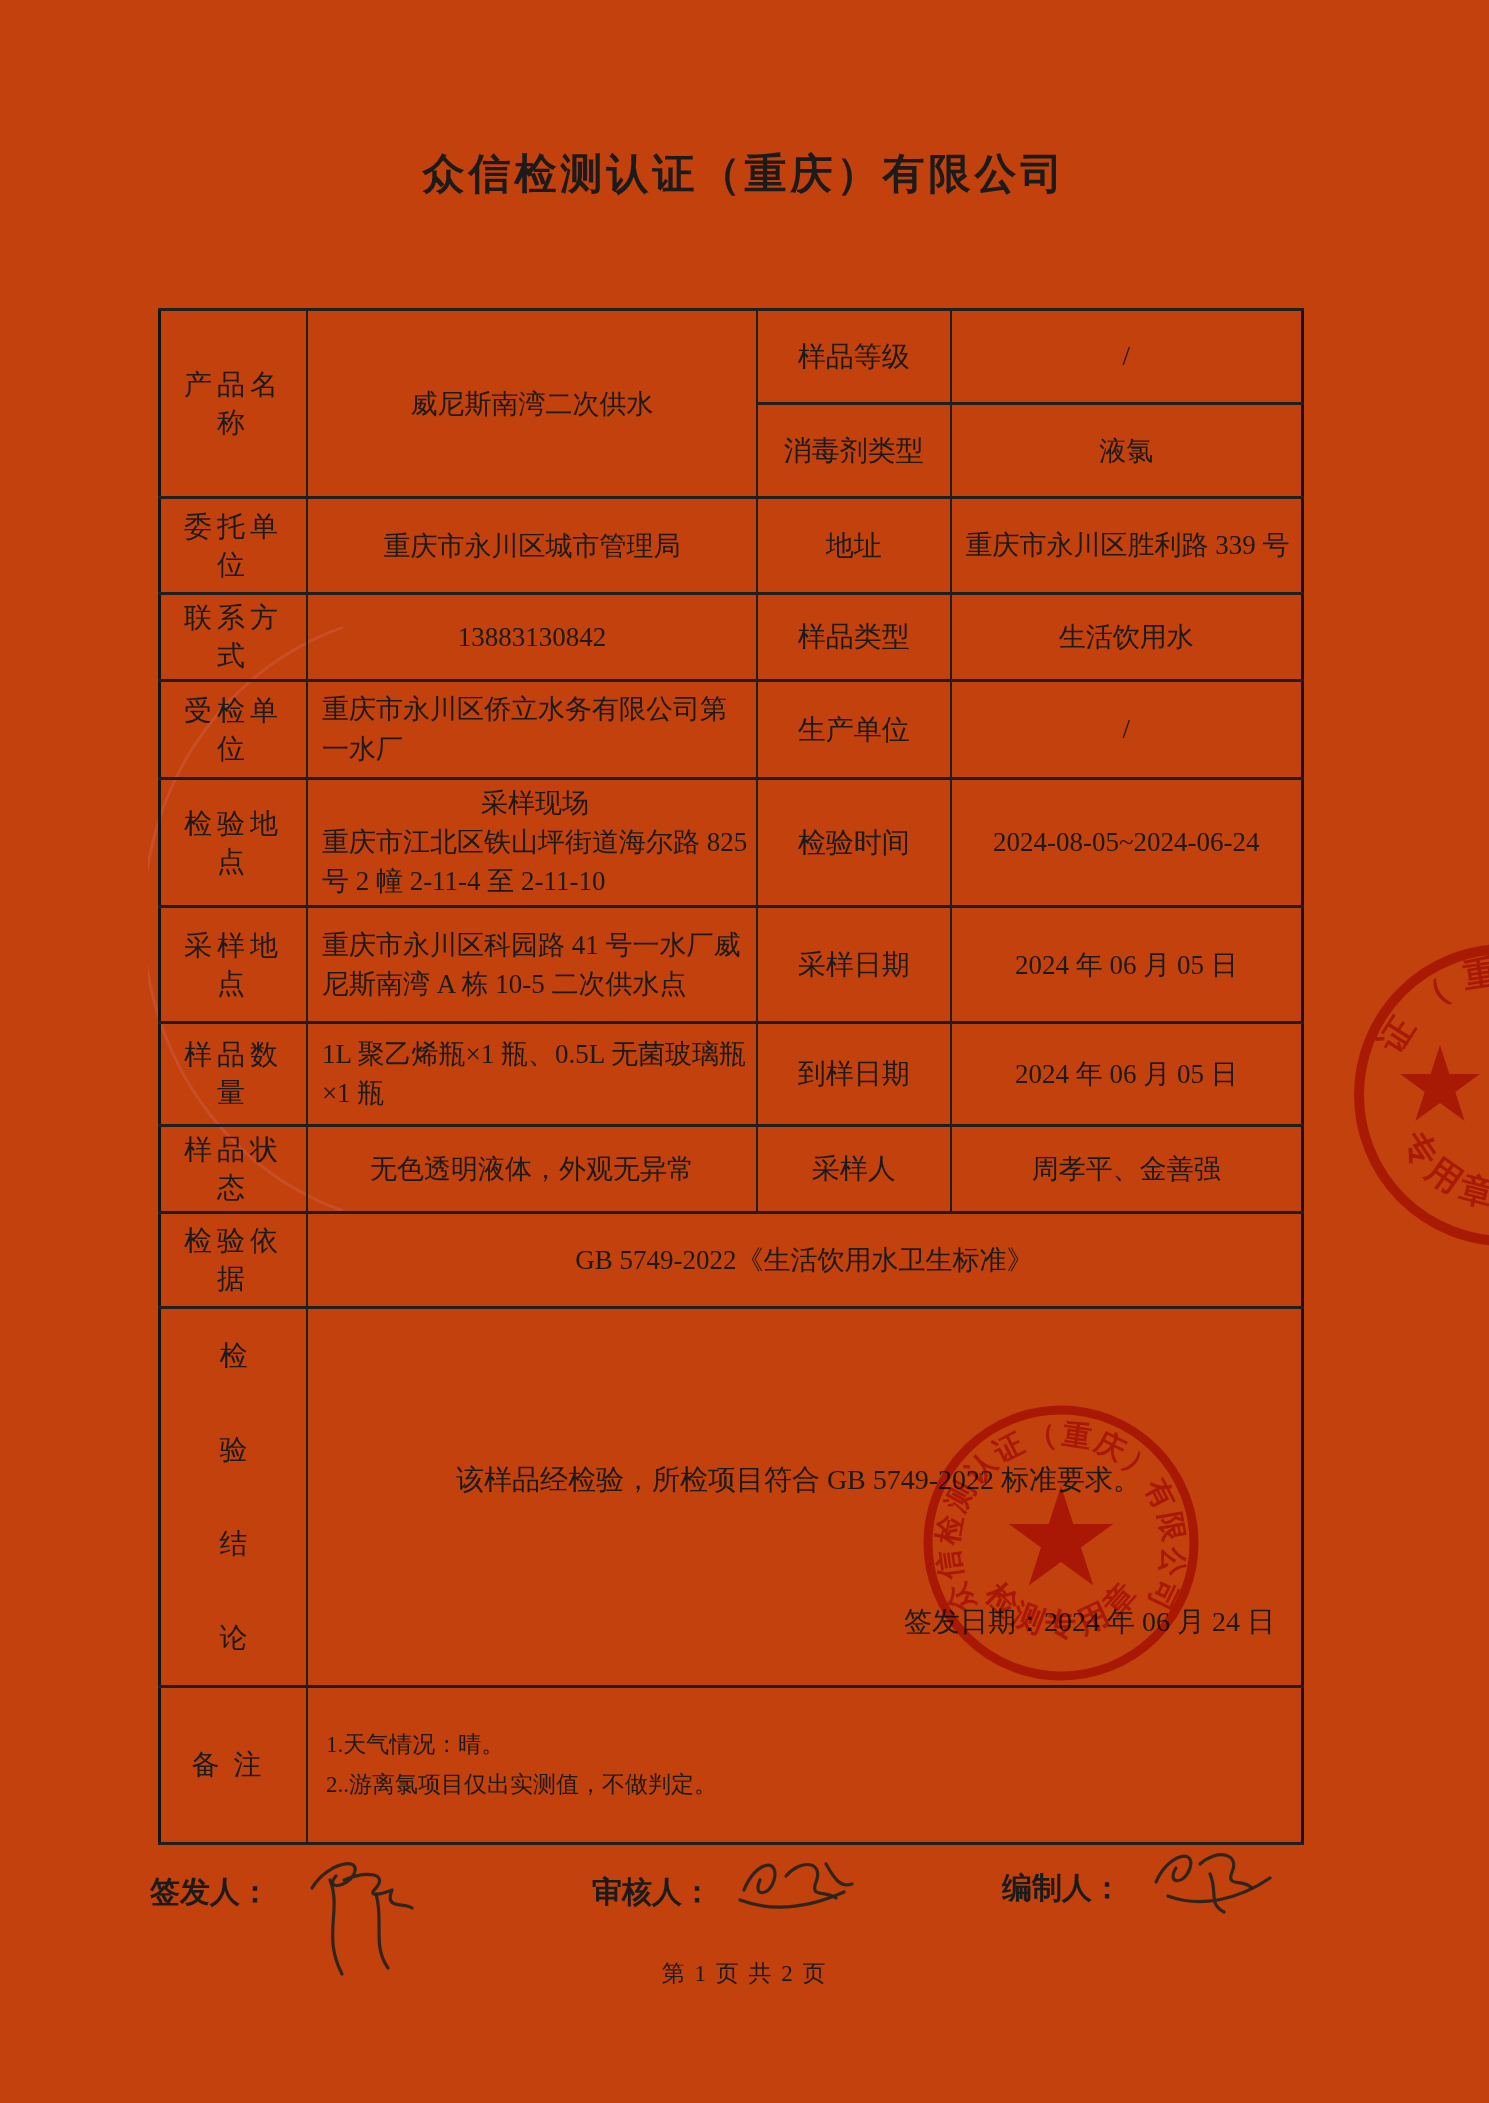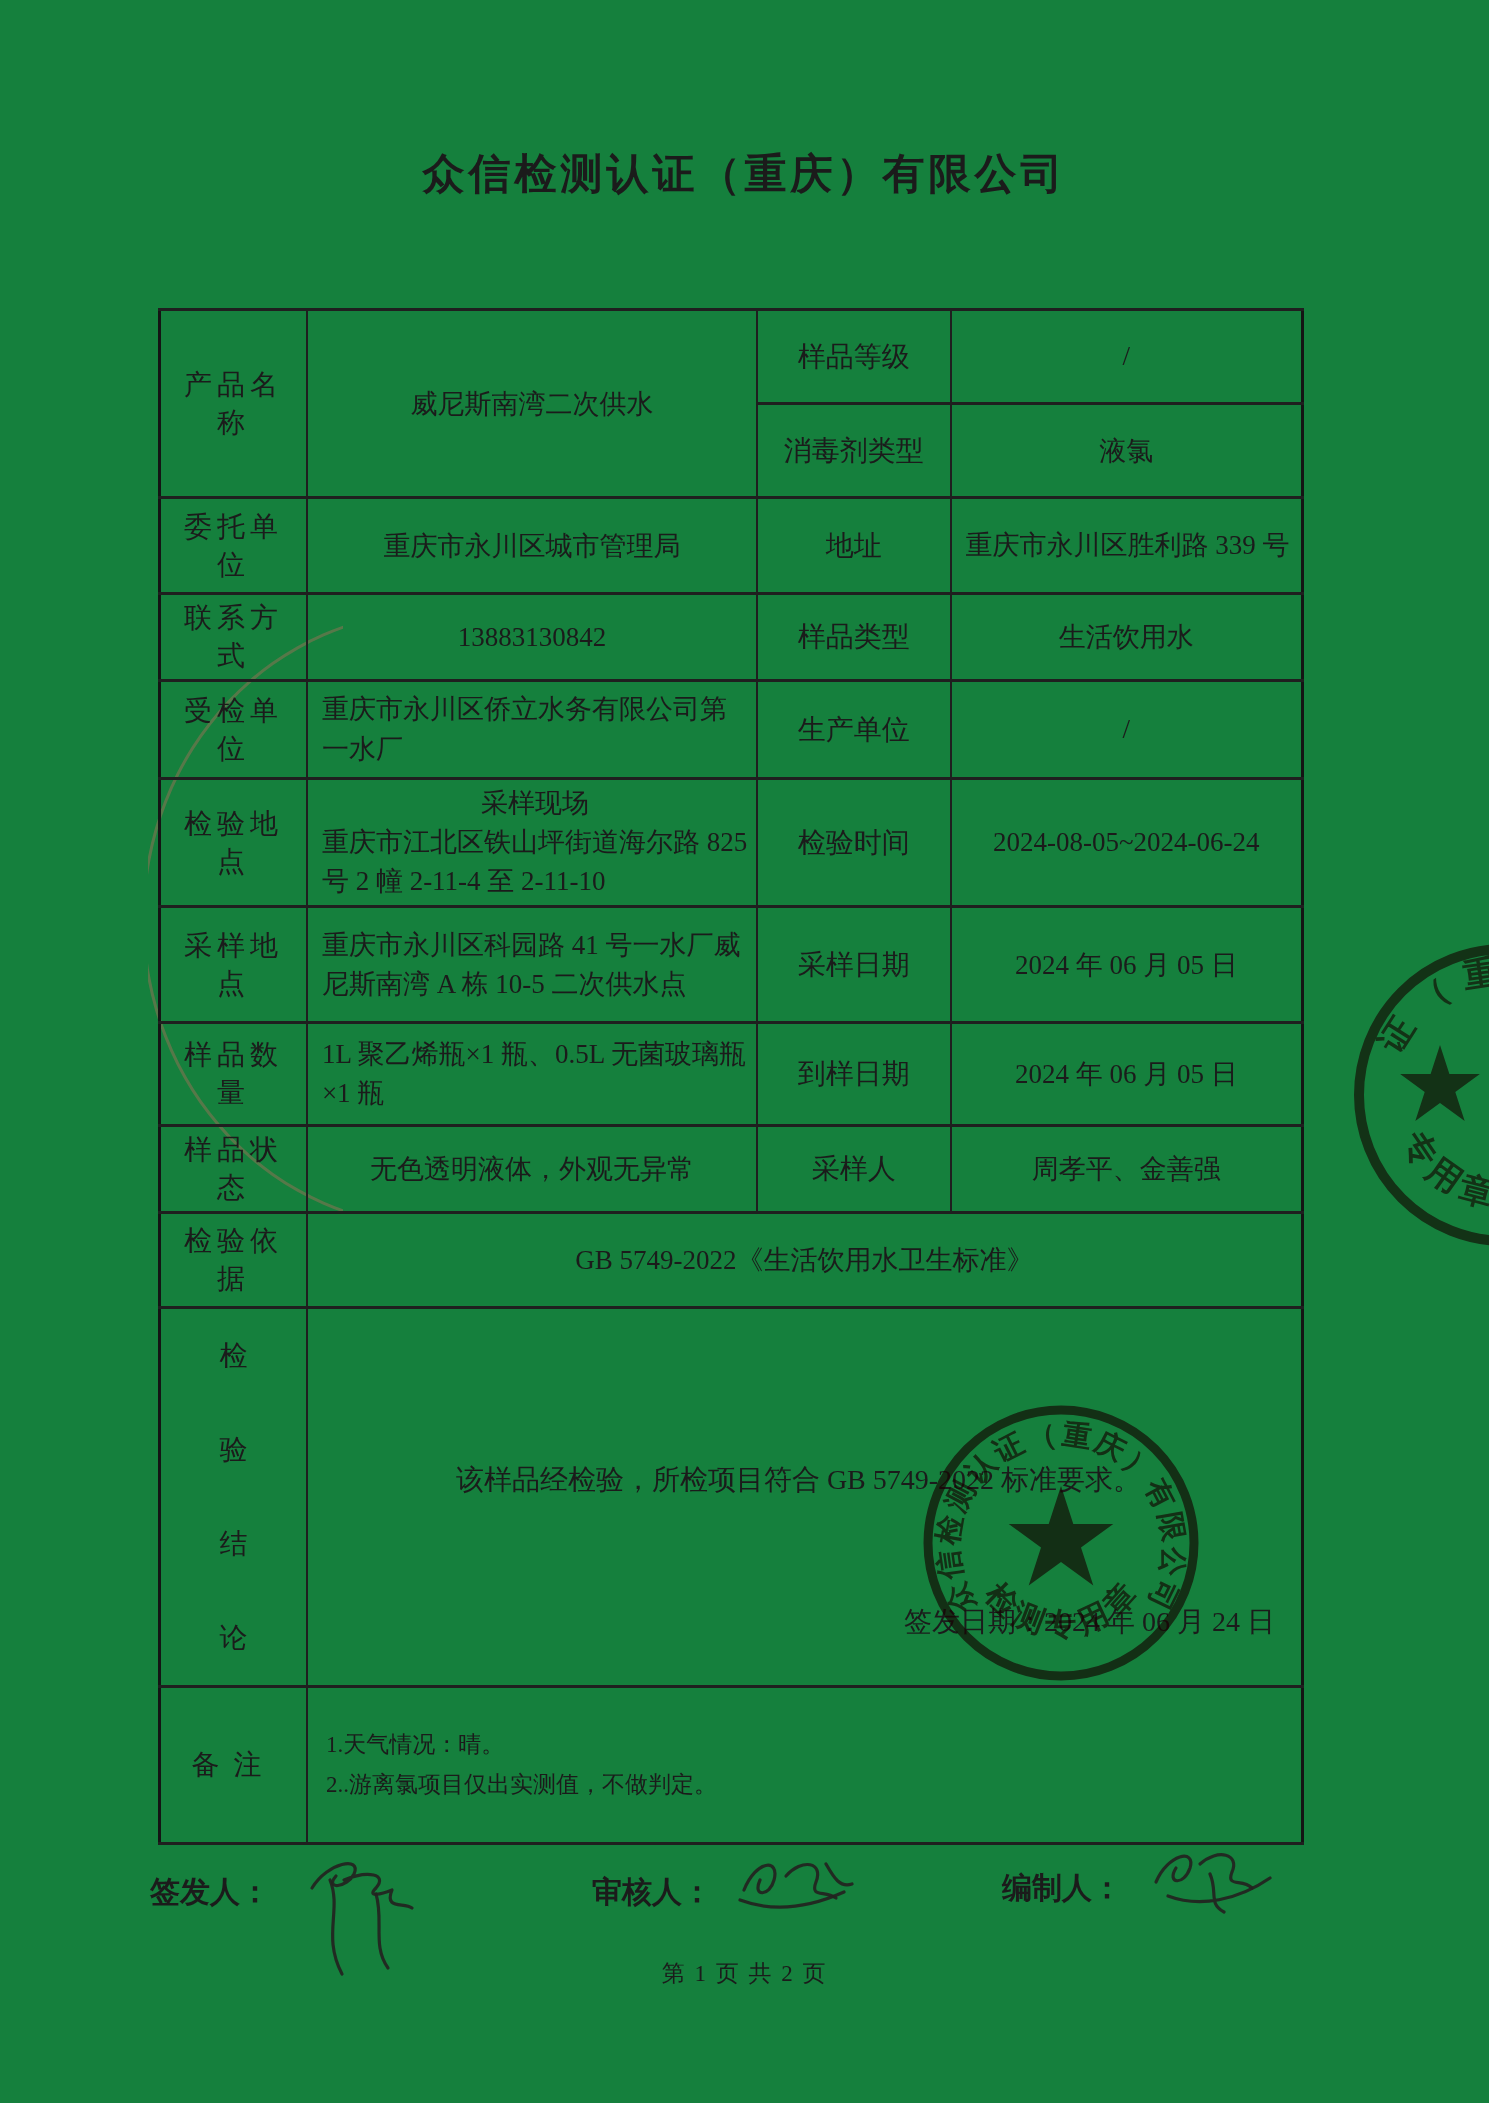--- a/index.html
+++ b/index.html
@@ -1,20 +1,20 @@
 <!DOCTYPE html>
 <html><head>
 <meta charset="utf-8">
 <style>
   html,body{margin:0;padding:0;background:#9a9a9a;}
   .page{
     position:relative;
     width:1489px;height:2103px;
     margin:0 auto;
-    background:#15803d;
+    background:#c2410c;
     overflow:hidden;
     font-family:"Liberation Serif","DejaVu Serif",serif;
     color:#1b1b1b;
   }
   .company-title{
     position:absolute;left:0;top:146px;width:100%;
     text-align:center;font-size:42px;font-weight:bold;letter-spacing:4px;
   }
   .doc-title{
     position:absolute;left:0;top:198px;width:100%;

